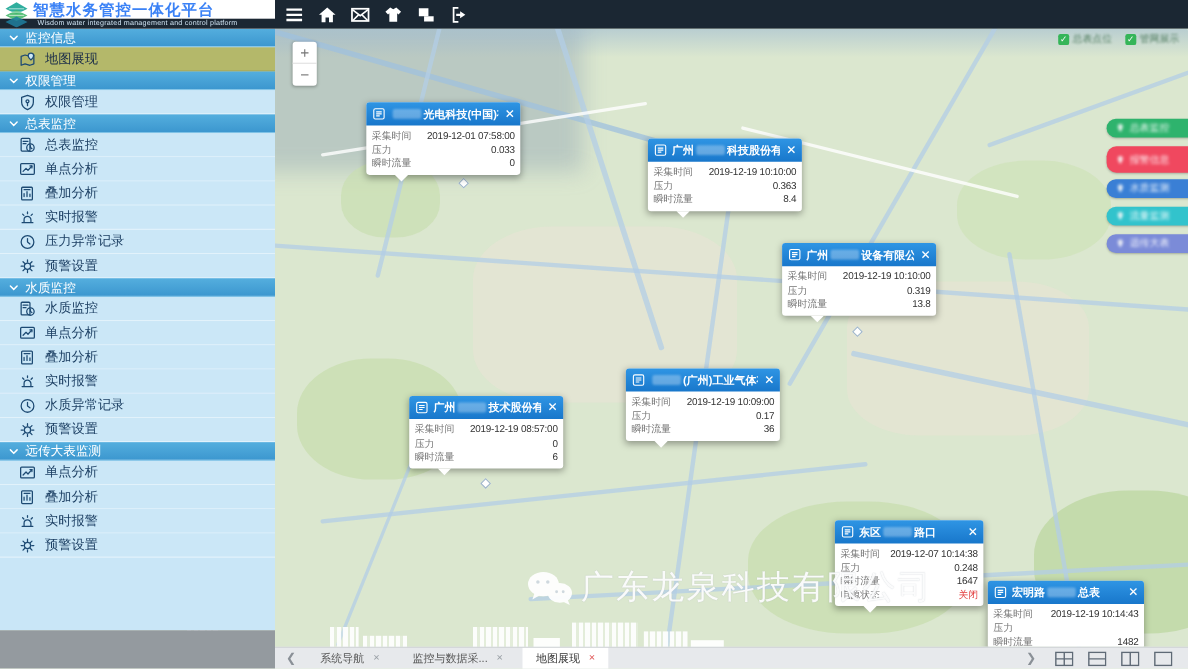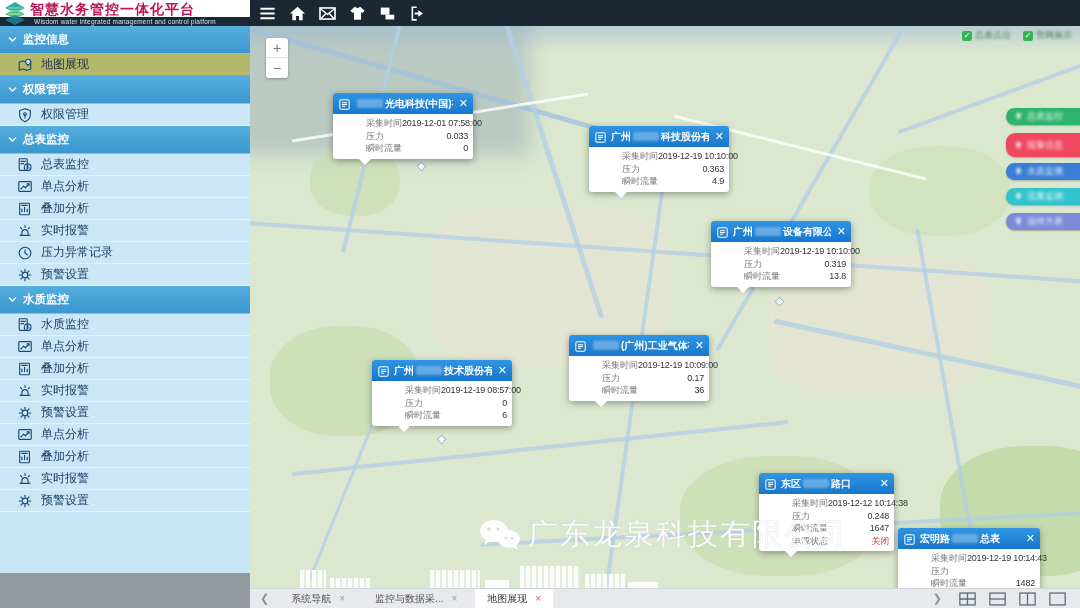--- a/index.html
+++ b/index.html
@@ -3,32 +3,32 @@
 <meta charset="utf-8">
 <style>
   * { margin:0; padding:0; box-sizing:border-box; }
   html,body { width:1080px; height:608px; overflow:hidden; }
   body { font-family:"Liberation Sans","DejaVu Sans",sans-serif; }
   .app { position:relative; width:1080px; height:608px; background:#dde8d4; overflow:hidden; }
 
   
   .topbar { position:absolute; left:0; top:0; width:1080px; height:26px; background:#1b2733; z-index:80; }
   .brand { position:absolute; left:0; top:0; width:250px; height:26px; background:#fff; z-index:81; }
-  .brand .ttl { position:absolute; left:30px; top:1px; font-size:14px; font-weight:bold; color:#be185d; letter-spacing:1px; white-space:nowrap; }
+  .brand .ttl { position:absolute; left:30px; top:1px; font-size:14px; font-weight:bold; color:#3b82f6; letter-spacing:1px; white-space:nowrap; }
   .brand .sub { position:absolute; left:0; bottom:0; width:250px; height:9px; background:#1b2733; color:#cfe3f2; font-size:6.5px; line-height:9px; text-align:center; letter-spacing:.2px; white-space:nowrap; }
   .logo { position:absolute; left:3px; top:1px; width:24px; height:24px; z-index:82; }
   .tool-icons { position:absolute; left:258px; top:0; height:26px; display:flex; align-items:center; gap:11px; z-index:82; }
   .tool-icons .ticon { width:19px; height:19px; cursor:pointer; }
   .tool-icons .ticon svg { width:100%; height:100%; }
 
   
   .sidebar { position:absolute; left:0; top:26px; width:250px; height:547px; background:#c9e6f7; z-index:70; overflow:hidden; }
-  .grp { height:28px; display:flex; align-items:center; gap:5px; padding-left:7px;
+  .grp { height:17px; display:flex; align-items:center; gap:5px; padding-left:7px;
          background:linear-gradient(180deg,#54aede,#3c97cf); border-bottom:1px solid #7fc2e6;
-         color:#fff; font-size:11.5px; font-weight:bold; cursor:pointer; }
+         color:#fff; font-size:11.5px; font-weight:normal; cursor:pointer; }
   .grp svg { width:11px; height:11px; }
   .sit { height:22px; display:flex; align-items:center; gap:8px; padding-left:17px;
          color:#1c3f63; font-size:12px; cursor:pointer; background:#cbe7f7; border-bottom:1px solid rgba(255,255,255,.45); }
   .sit.sel { background:#b4b86a; border-bottom:1px solid #a2a65c; color:#20324a; }
   .sit .iico { width:16px; height:16px; flex:none; }
   .sit .iico svg { width:16px; height:16px; }
   .corner { position:absolute; left:0; top:573px; width:250px; height:35px; background:#949a9f; z-index:70; }
 
   
   .map { position:absolute; left:250px; top:26px; width:830px; height:562px; background:#dbe7cf; overflow:hidden; z-index:10; cursor:grab; }
@@ -53,21 +53,21 @@
   
   .pop { position:absolute; border-radius:3px; box-shadow:0 2px 7px rgba(0,0,0,.35); background:#fff; z-index:30; }
   .pop .tbar { height:21px; background:linear-gradient(180deg,#2f95e4,#1877cb); border-radius:3px 3px 0 0;
                display:flex; align-items:center; padding:0 5px; gap:4px; }
   .pop .tbar .pico { width:13px; height:13px; flex:none; }
   .pop .tbar .ttx { flex:1; display:flex; align-items:center; color:#fff; font-size:10px; font-weight:bold; white-space:nowrap; overflow:hidden; }
   .pop .tbar .red { display:inline-block; width:26px; height:9px; margin:0 2px; background:rgba(255,255,255,.30); border-radius:2px; filter:blur(1.2px); flex:none; }
   .pop .tbar .cls { color:#fff; font-size:11px; font-weight:bold; cursor:pointer; flex:none; padding-left:2px; }
   .pop .rows { padding:3px 5px 4px 5px; }
   .prow { display:flex; font-size:9px; line-height:12.5px; white-space:nowrap; }
-  .prow .pl { color:#777; flex:none;margin-left:28px; }
+  .prow .pl { color:#777; flex:none; }
   .prow .pv { flex:1; text-align:right; color:#333; letter-spacing:-.2px; }
   .prow .pv.alert { color:#e23c3c; }
   .ptr { position:absolute; bottom:-6px; left:26px; width:0; height:0; border-left:6px solid transparent; border-right:6px solid transparent; border-top:6px solid #fff; }
 
   
   .wm { position:absolute; left:478px; top:514px; display:flex; align-items:center; gap:6px; z-index:50; pointer-events:none; }
   .wm svg { width:44px; height:34px; opacity:.95; }
   .wm .wtx { font-size:30px; font-weight:normal; color:rgba(255,255,255,.92); letter-spacing:2px; white-space:nowrap;
              text-shadow:0 0 1px rgba(160,170,180,.6); }
   .skyline { position:absolute; left:0; top:558px; width:660px; height:46px; z-index:60; pointer-events:none; }
@@ -251,24 +251,39 @@
       <div class="sit">
         <span class="iico"><svg viewBox="0 0 18 18" fill="none" stroke="#1d4a73" stroke-width="1.3" stroke-linecap="round" stroke-linejoin="round">
             <path d="M5.5 13.5v-2.5a3.5 3.5 0 017 0v2.5"></path>
             <path d="M3.5 14h11"></path>
             <path d="M9 3v1.8M4 5.2l1.3 1.3M14 5.2l-1.3 1.3"></path>
           </svg></span>
         <span>实时报警</span>
       </div>
       <div class="sit">
         <span class="iico"><svg viewBox="0 0 18 18" fill="none" stroke="#1d4a73" stroke-width="1.3" stroke-linecap="round" stroke-linejoin="round">
+            <circle cx="9" cy="9" r="6.5"></circle>
+            <path d="M9 5.5V9l2.5 2"></path>
+          </svg></span>
+        <span>水质异常记录</span>
+      </div>
+      <div class="sit">
+        <span class="iico"><svg viewBox="0 0 18 18" fill="none" stroke="#1d4a73" stroke-width="1.3" stroke-linecap="round" stroke-linejoin="round">
             <circle cx="9" cy="9" r="3.2"></circle>
             <path d="M9 2.5v2.2M9 13.3v2.2M2.5 9h2.2M13.3 9h2.2M4.4 4.4L6 6M12 12l1.6 1.6M13.6 4.4L12 6M6 12l-1.6 1.6"></path>
           </svg></span>
         <span>预警设置</span>
+      </div>
+      <div class="grp">
+        <span style="width: 11px; height: 11px; display: inline-flex;">
+          <svg viewBox="0 0 18 18" fill="none" stroke="#fff" stroke-width="2.2" stroke-linecap="round">
+            <path d="M4 6.5l5 5 5-5"></path>
+          </svg>
+        </span>
+        <span>远传大表监测</span>
       </div>
       <div class="sit">
         <span class="iico"><svg viewBox="0 0 18 18" fill="none" stroke="#1d4a73" stroke-width="1.3" stroke-linecap="round" stroke-linejoin="round">
             <rect x="2" y="3" width="14" height="11" rx="1"></rect>
             <path d="M4.5 11l3-3 2 2 4-4.5"></path>
             <path d="M11.5 5.5h2v2"></path>
           </svg></span>
         <span>单点分析</span>
       </div>
       <div class="sit">
@@ -439,21 +454,21 @@
             <div class="prow">
               <span class="pl">采集时间</span>
               <span class="pv">2019-12-19 10:10:00</span>
             </div>
             <div class="prow">
               <span class="pl">压力</span>
               <span class="pv">0.363</span>
             </div>
             <div class="prow">
               <span class="pl">瞬时流量</span>
-              <span class="pv">4.9</span>
+              <span class="pv">8.4</span>
             </div>
           </div>
           <div class="ptr"></div>
         </div>
         <div class="pop" style="left: 461px; top: 195px; width: 140px;">
           <div class="tbar">
             <span class="pico"><svg viewBox="0 0 18 18" fill="none" stroke="#fff" stroke-width="1.4">
                 <rect x="2.5" y="2.5" width="13" height="13" rx="2"></rect>
                 <path d="M5.5 6.5h7M5.5 9h7M5.5 11.5h4.5"></path>
               </svg></span>
@@ -547,21 +562,21 @@
             <span class="ttx">
               <span>东区</span>
               <span class="red"></span>
               <span>路口</span>
             </span>
             <span class="cls">✕</span>
           </div>
           <div class="rows">
             <div class="prow">
               <span class="pl">采集时间</span>
-              <span class="pv">2019-12-12 10:14:38</span>
+              <span class="pv">2019-12-07 10:14:38</span>
             </div>
             <div class="prow">
               <span class="pl">压力</span>
               <span class="pv">0.248</span>
             </div>
             <div class="prow">
               <span class="pl">瞬时流量</span>
               <span class="pv">1647</span>
             </div>
             <div class="prow">

